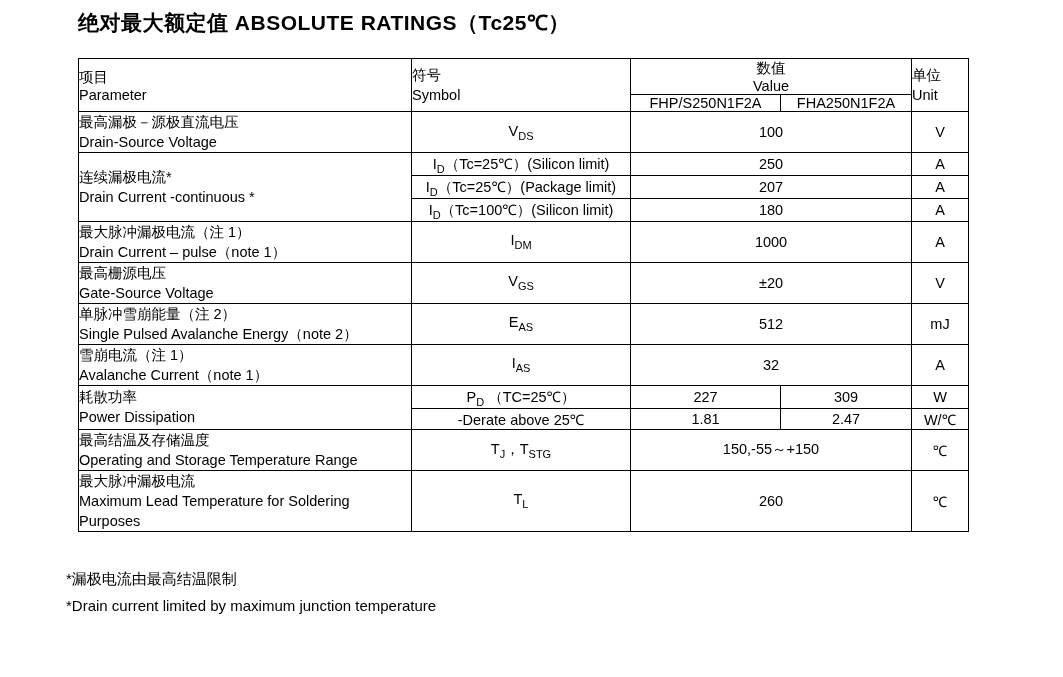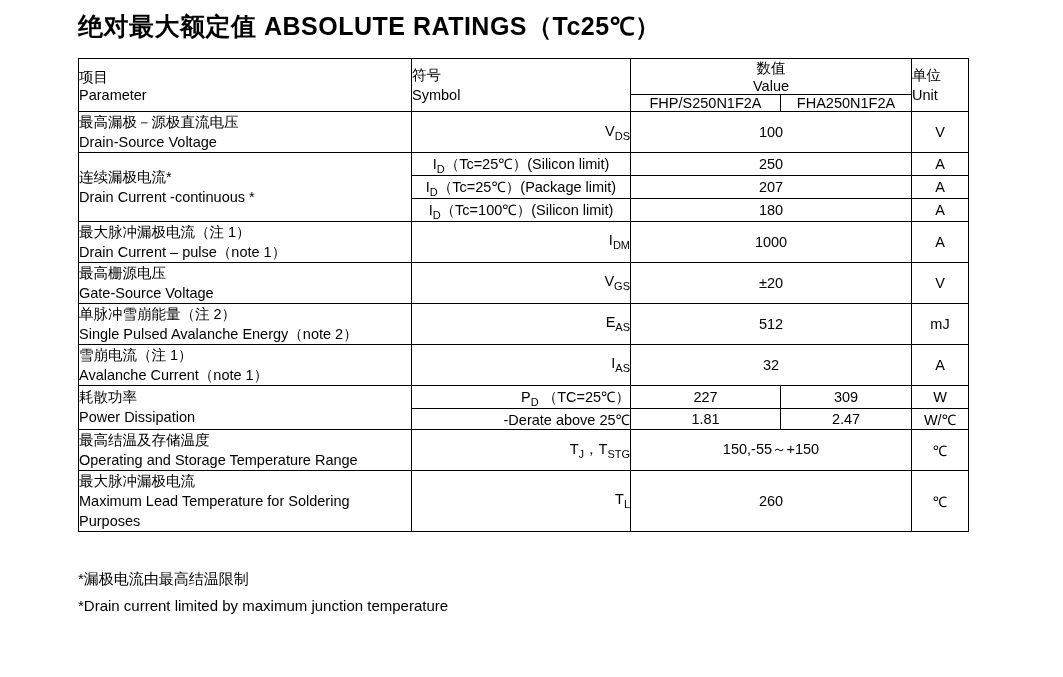--- a/index.html
+++ b/index.html
@@ -18,21 +18,21 @@
   .page {
     position: absolute;
     left: 0; top: 0;
     width: 1063px;
     height: 677px;
   }
   .doc-title {
     position: absolute;
     left: 78px;
     top: 8px;
-    font-size: 25px;
+    font-size: 21px;
     font-weight: bold;
     letter-spacing: 0.5px;
     white-space: nowrap;
   }
   table.ratings {
     position: absolute;
     left: 78px;
     top: 58px;
     width: 890px;
     border-collapse: collapse;
@@ -63,41 +63,41 @@
   .hdr-two-line {
     line-height: 1.4;
     font-weight: bold;
   }
   .hdr-left {
     text-align: left;
     padding: 7px 10px 7px 12px;
   }
   .sub { font-size: 11px; vertical-align: sub; }
   .symbol-cell {
-    text-align: right;
+    text-align: center;
     padding: 5px 4px;
     white-space: nowrap;
   }
   .symbol-cell-left {
     text-align: center;
     padding: 5px 4px 5px 16px;
     white-space: nowrap;
   }
   .value-cell {
     text-align: center;
     padding: 5px 4px;
   }
   .unit-cell {
     text-align: center;
     padding: 5px 2px;
   }
 
   .footnote {
     position: absolute;
-    left: 78px;
+    left: 66px;
     font-size: 15px;
     white-space: nowrap;
   }
   .footnote-cn { top: 570px; }
   .footnote-en { top: 597px; }
 
   .hdr-val-group {
     text-align: center;
     font-weight: bold;
     padding: 5px 4px;

